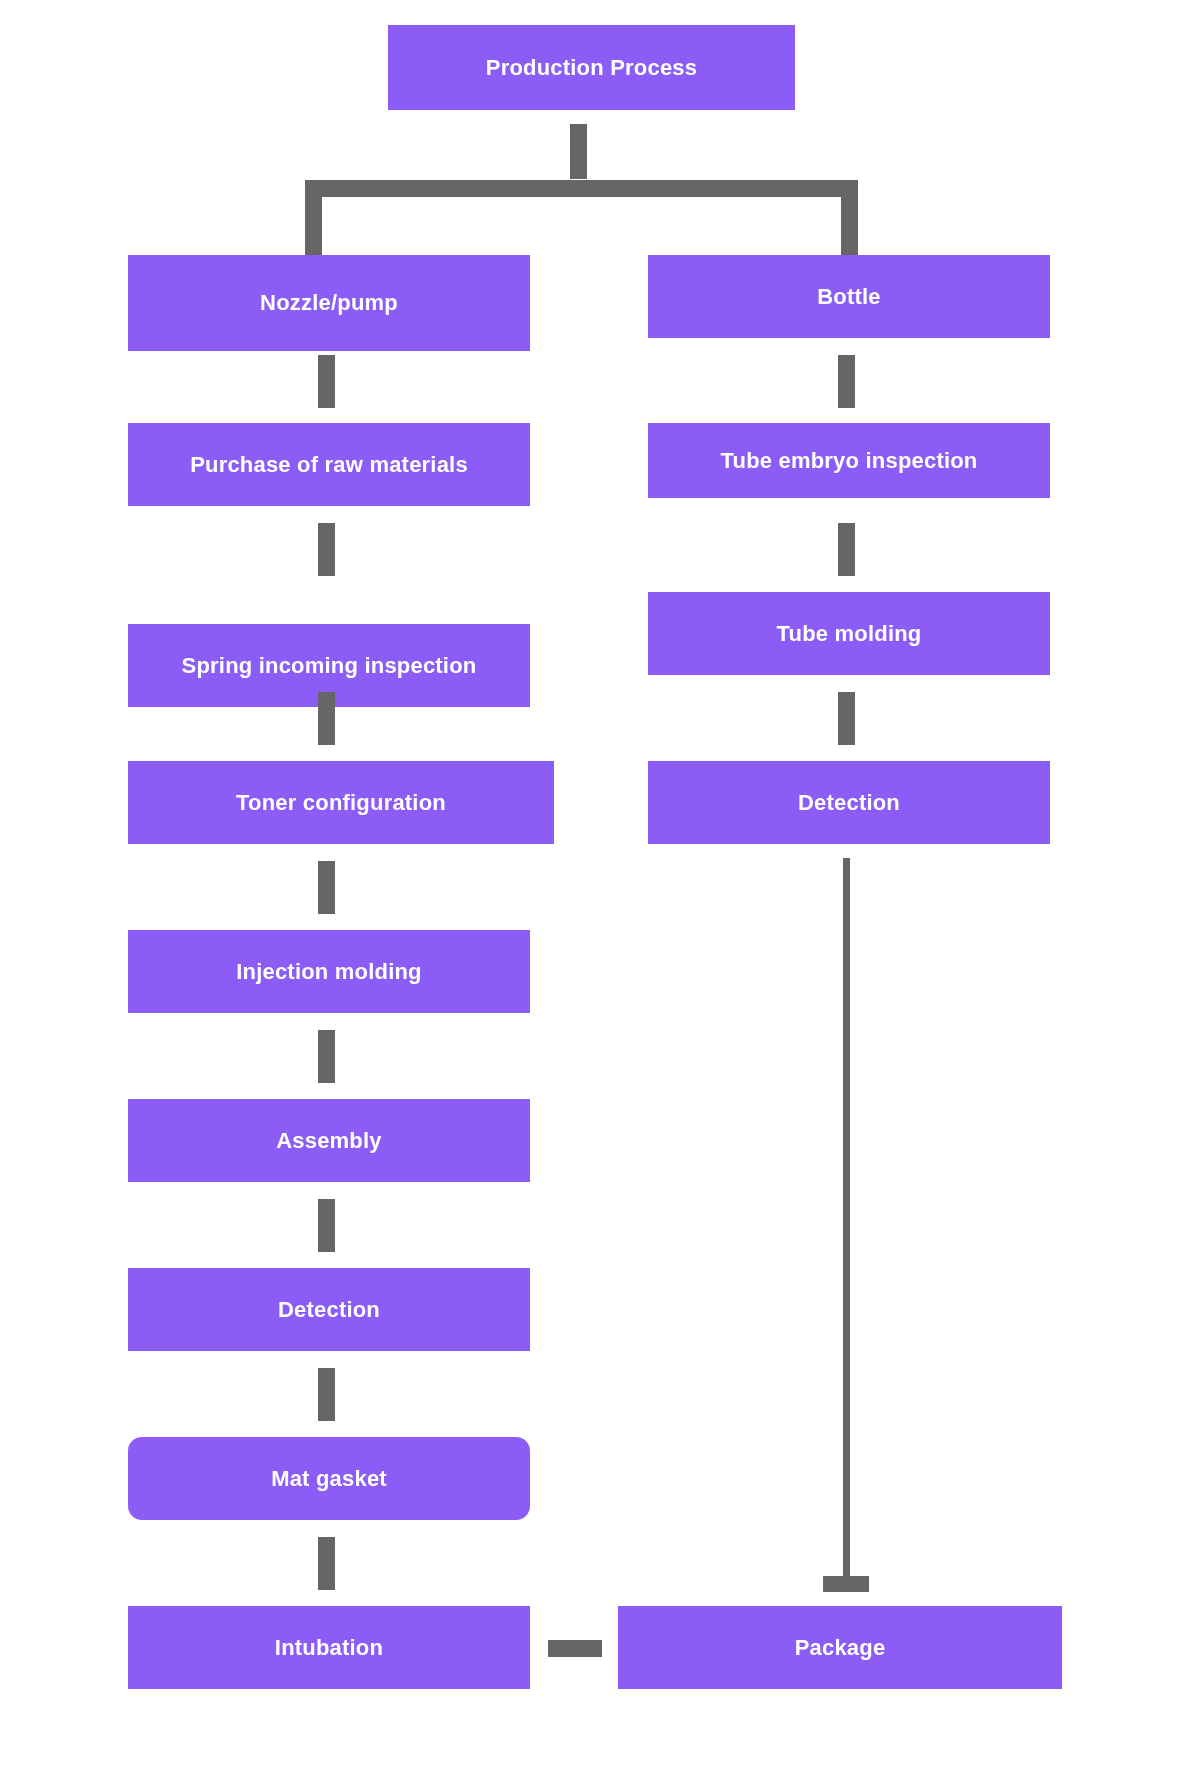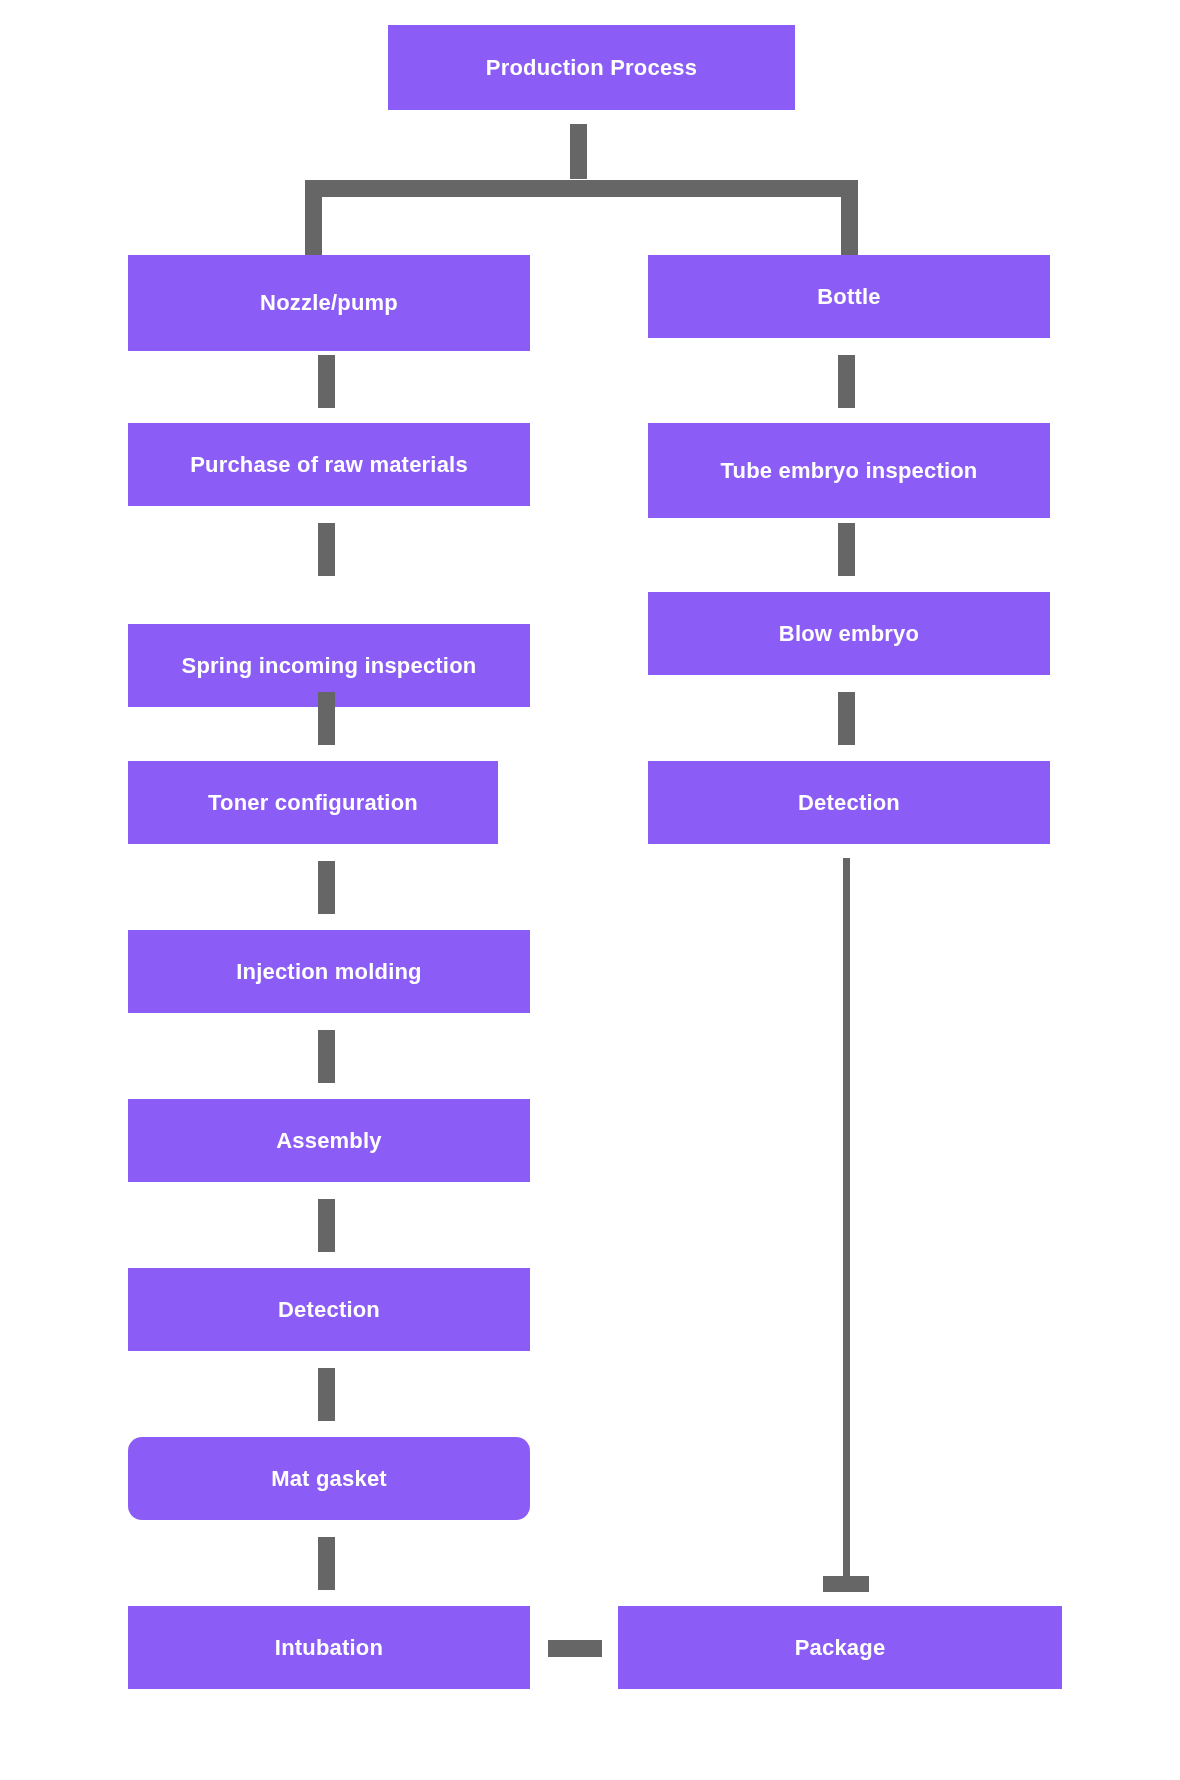--- a/index.html
+++ b/index.html
@@ -70,21 +70,21 @@
   <div class="node" style="left:128px; top:423px; width:402px; height:83px;">
     <span>Purchase of raw materials</span>
   </div>
   <div class="conn conn-v" style="left:318px; top:523px; height:53px;"></div>
 
   <div class="node" style="left:128px; top:624px; width:402px; height:83px;">
     <span>Spring incoming inspection</span>
   </div>
   <div class="conn conn-v" style="left:318px; top:692px; height:53px;"></div>
 
-  <div class="node" style="left:128px; top:761px; width:370px; height:83px;">
+  <div class="node" style="left:128px; top:761px; width:426px; height:83px;">
     <span>Toner configuration</span>
   </div>
   <div class="conn conn-v" style="left:318px; top:861px; height:53px;"></div>
 
   <div class="node" style="left:128px; top:930px; width:402px; height:83px;">
     <span>Injection molding</span>
   </div>
   <div class="conn conn-v" style="left:318px; top:1030px; height:53px;"></div>
 
   <div class="node" style="left:128px; top:1099px; width:402px; height:83px;">
@@ -106,27 +106,27 @@
     <span>Intubation</span>
   </div>
 
   <div class="conn conn-h" style="left:548px; top:1640px; width:54px; height:17px;"></div>
 
   <div class="node" style="left:648px; top:255px; width:402px; height:83px;">
     <span>Bottle</span>
   </div>
   <div class="conn conn-v" style="left:838px; top:355px; height:53px;"></div>
 
-  <div class="node" style="left:648px; top:423px; width:402px; height:95px;">
+  <div class="node" style="left:648px; top:423px; width:402px; height:75px;">
     <span>Tube embryo inspection</span>
   </div>
   <div class="conn conn-v" style="left:838px; top:523px; height:53px;"></div>
 
   <div class="node" style="left:648px; top:592px; width:402px; height:83px;">
-    <span>Blow embryo</span>
+    <span>Tube molding</span>
   </div>
   <div class="conn conn-v" style="left:838px; top:692px; height:53px;"></div>
 
   <div class="node" style="left:648px; top:761px; width:402px; height:83px;">
     <span>Detection</span>
   </div>
 
   <div class="conn conn-thin" style="left:843px; top:858px; height:733px;"></div>
   <div class="arrow-nub" style="left:823px; top:1576px;"></div>
 

